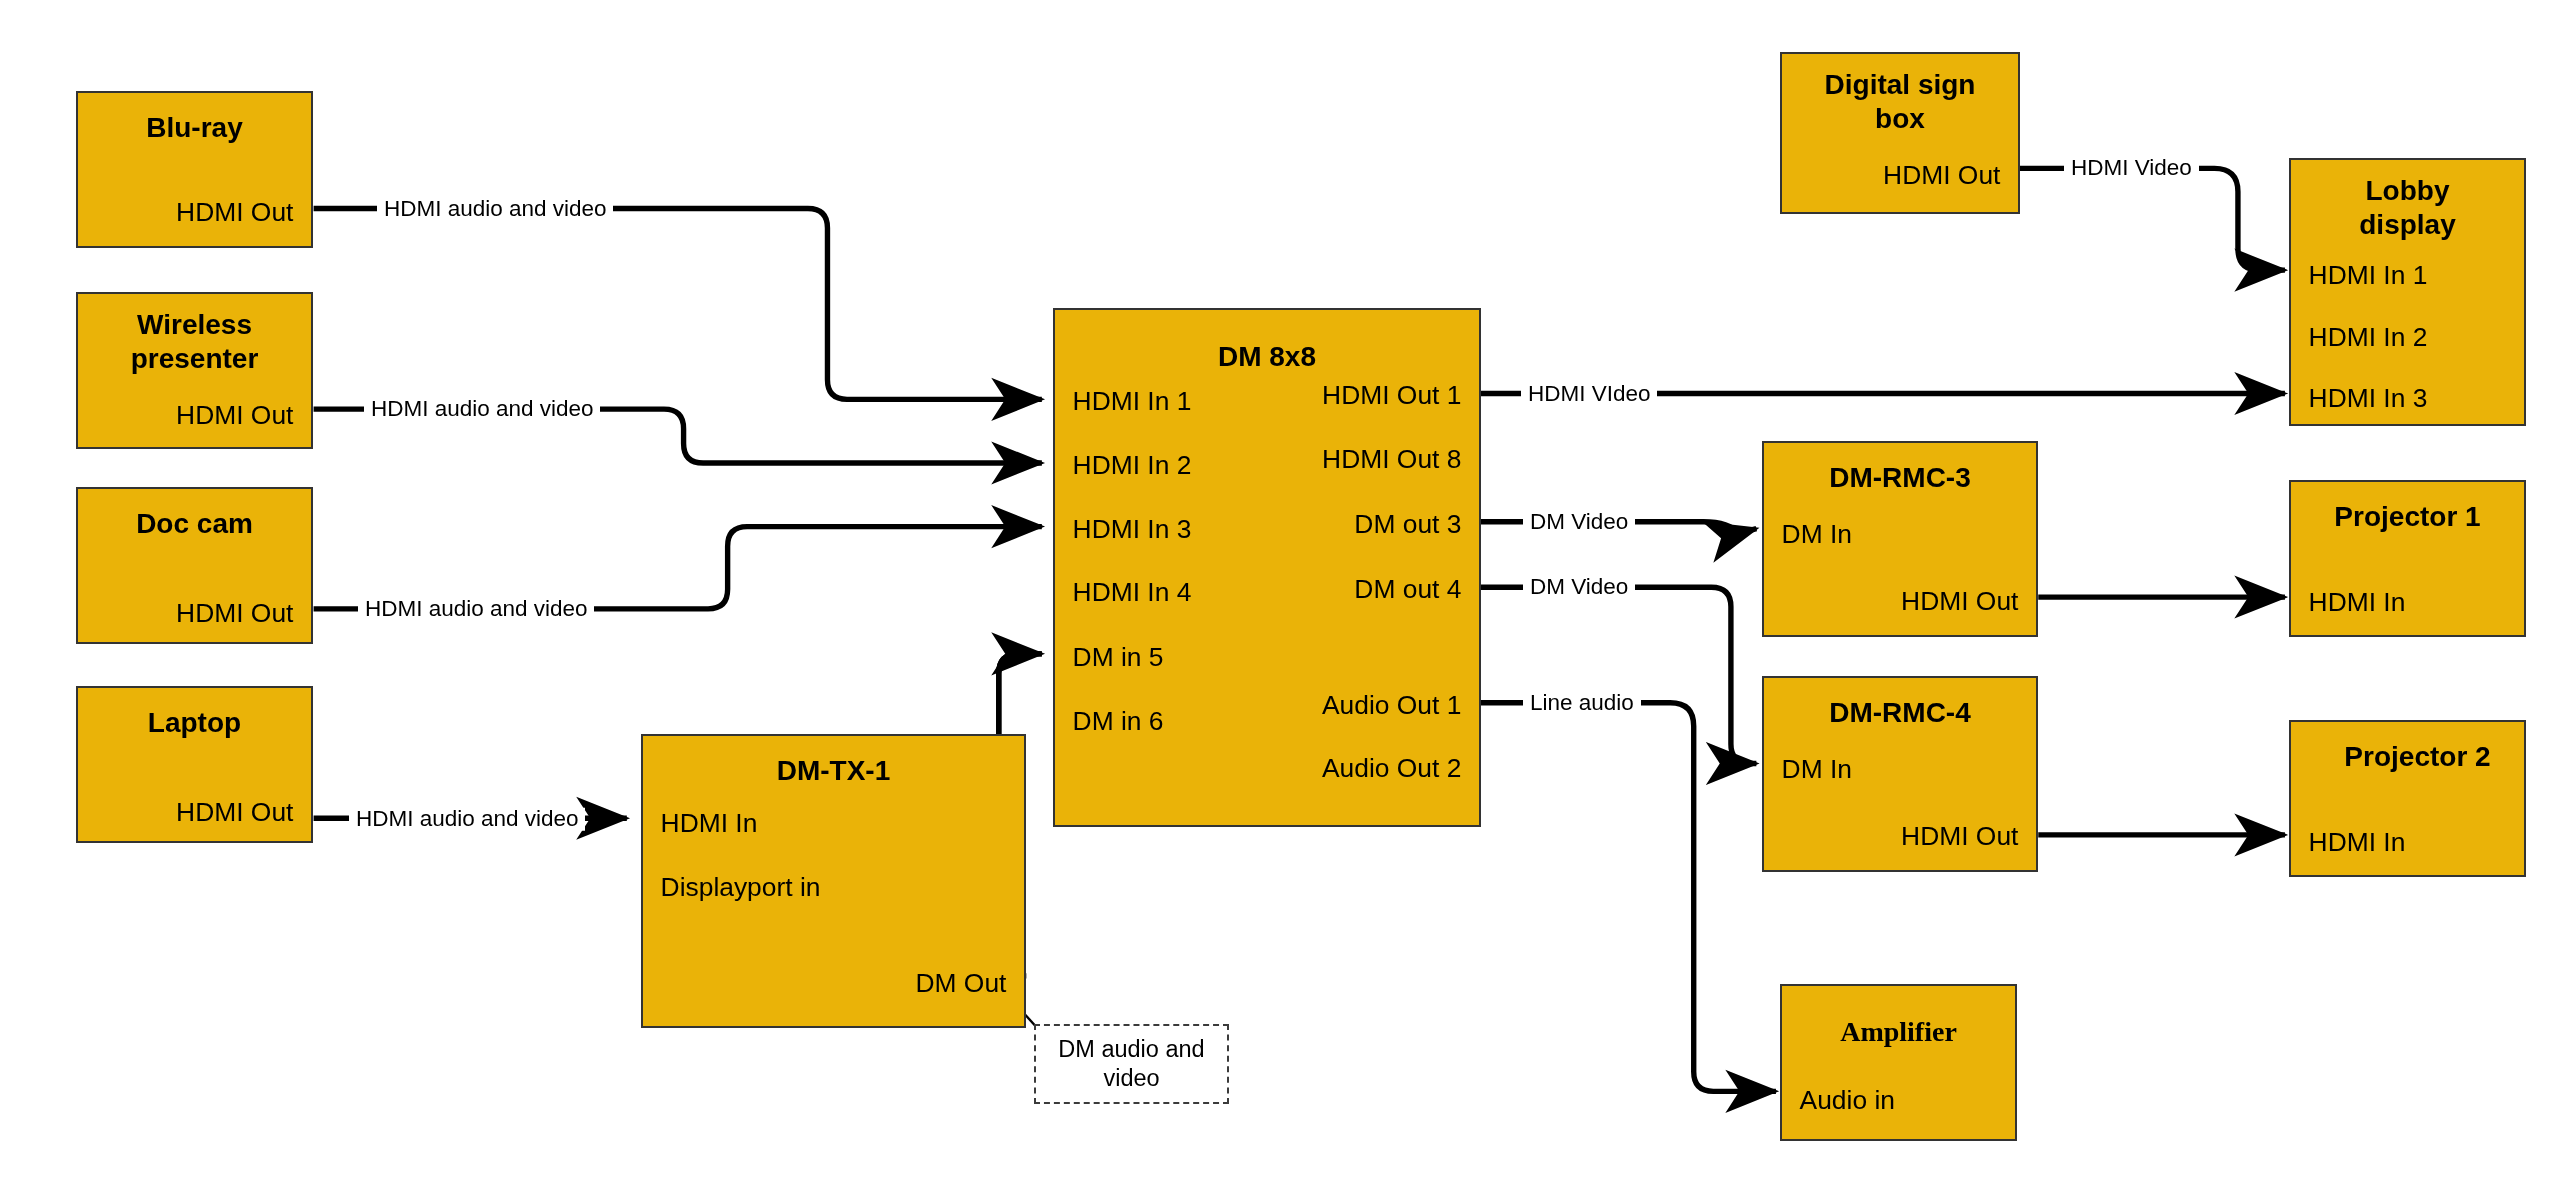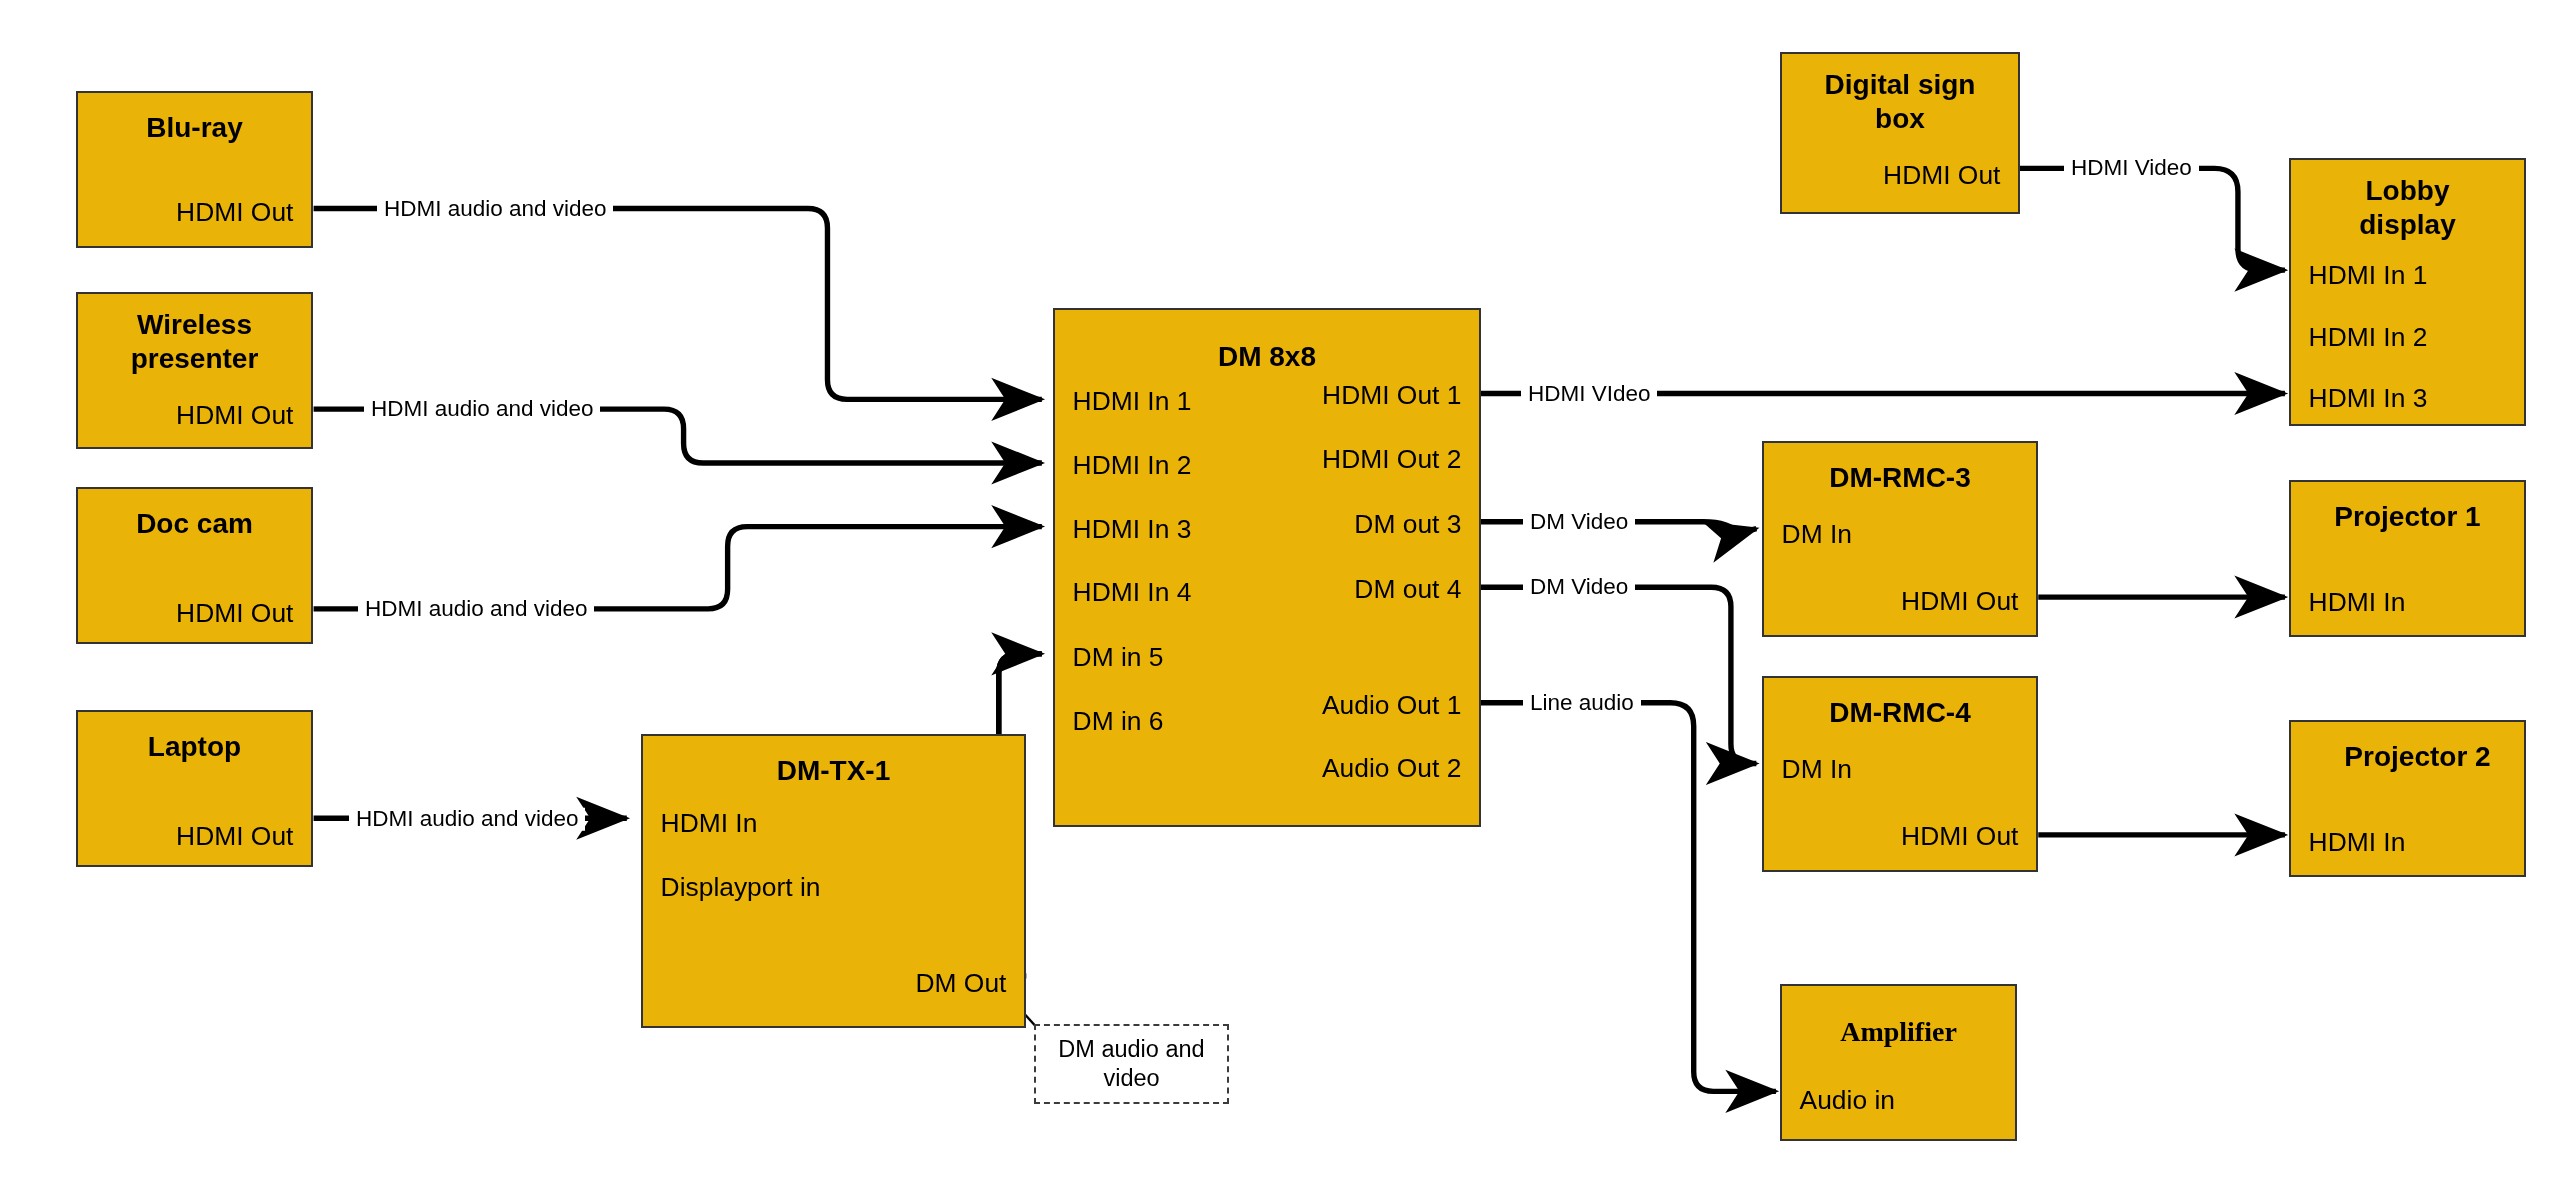--- a/index.html
+++ b/index.html
@@ -126,21 +126,21 @@
     <div class="node-title" style="top:13.7px; white-space:pre-line;">Wireless
 presenter</div>
     <div class="port right" style="top:108px;">HDMI Out</div>
   </div>
 
   <div class="node" style="left:76px; top:487px; width:237px; height:157px;">
     <div class="node-title" style="top:17.6px;">Doc cam</div>
     <div class="port right" style="top:111px;">HDMI Out</div>
   </div>
 
-  <div class="node" style="left:76px; top:710px; width:237px; height:157px;">
+  <div class="node" style="left:76px; top:686px; width:237px; height:157px;">
     <div class="node-title" style="top:17.6px;">Laptop</div>
     <div class="port right" style="top:111px;">HDMI Out</div>
   </div>
 
   <div class="node" style="left:641px; top:734px; width:385px; height:294px;">
     <div class="node-title" style="top:17.6px;">DM-TX-1</div>
     <div class="port left" style="top:74px;">HDMI In</div>
     <div class="port left" style="top:138px;">Displayport in</div>
     <div class="port right" style="top:234px;">DM Out</div>
   </div>
@@ -149,21 +149,21 @@
     <div class="node-title" style="top:17.6px;margin-top:12px;">DM 8x8</div>
 
     <div class="port left" style="top:78px;">HDMI In 1</div>
     <div class="port left" style="top:142px;">HDMI In 2</div>
     <div class="port left" style="top:206px;">HDMI In 3</div>
     <div class="port left" style="top:269px;">HDMI In 4</div>
     <div class="port left" style="top:334px;">DM in 5</div>
     <div class="port left" style="top:398px;">DM in 6</div>
 
     <div class="port right" style="top:72px;">HDMI Out 1</div>
-    <div class="port right" style="top:136px;">HDMI Out 2</div>
+    <div class="port right" style="top:136px;">HDMI Out 8</div>
     <div class="port right" style="top:201px;">DM out 3</div>
     <div class="port right" style="top:266px;">DM out 4</div>
     <div class="port right" style="top:382px;">Audio Out 1</div>
     <div class="port right" style="top:445px;">Audio Out 2</div>
   </div>
 
   <div class="node" style="left:1780px; top:52px; width:240px; height:162px;">
     <div class="node-title" style="top:13.7px; white-space:pre-line;">Digital sign
 box</div>
     <div class="port right" style="top:108px;">HDMI Out</div>

